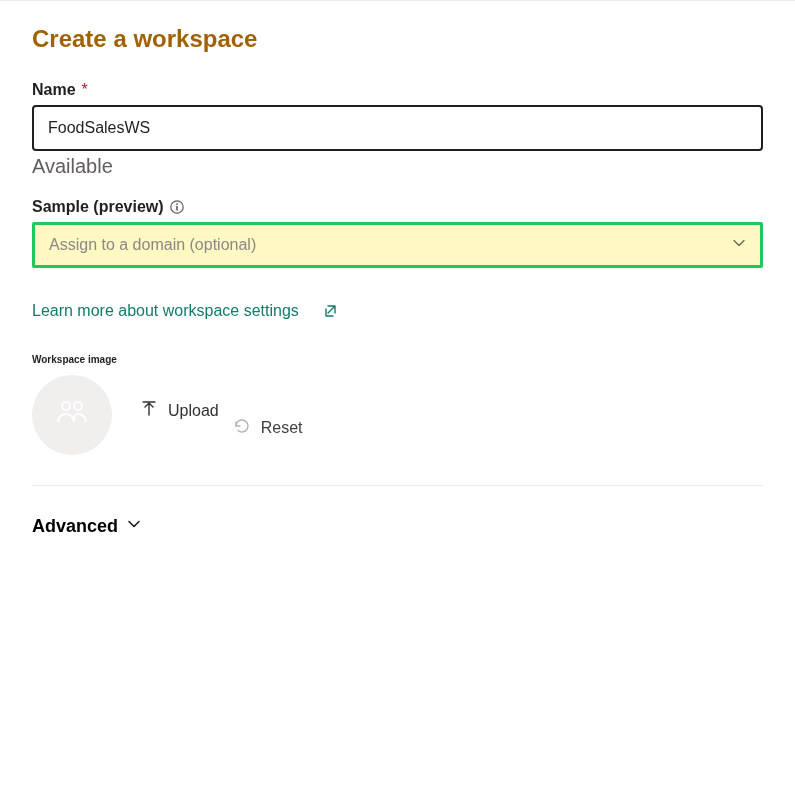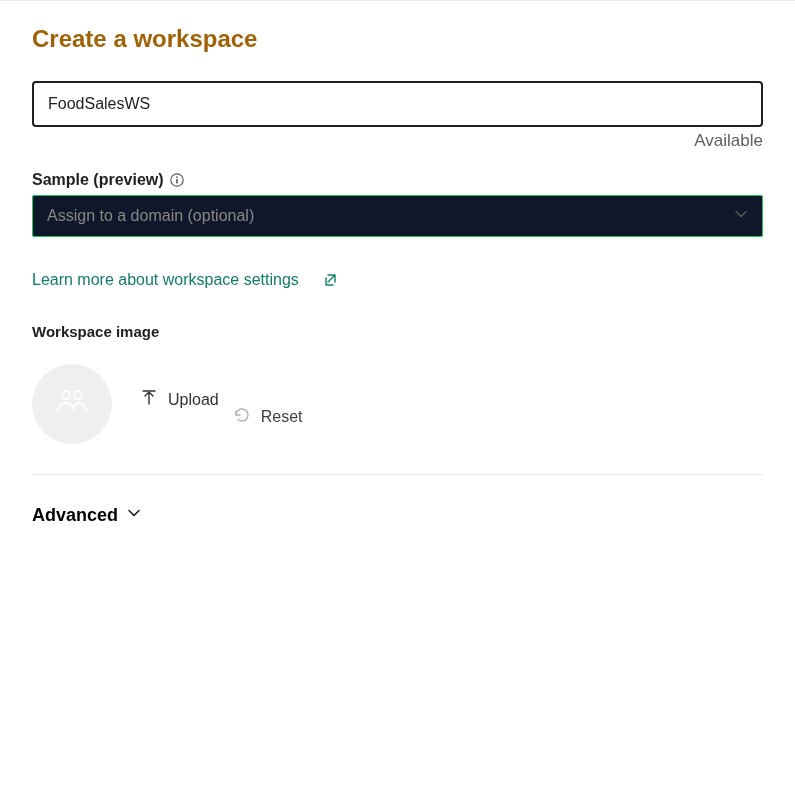--- a/index.html
+++ b/index.html
@@ -45,45 +45,44 @@
       width: 100%;
       padding: 12px 14px;
       font-size: 16px;
       border: 2px solid #201f1e;
       border-radius: 4px;
       font-family: inherit;
       color: #201f1e;
       outline: none;
     }
     .availability-text {
-      font-size: 17px;
+      font-size: 20px;
       color: #605e5c;
       margin-top: 4px;
-      text-align: right;
     }
     .textarea-input {
       width: 100%;
       padding: 14px;
       font-size: 16px;
       border: 1px solid #d2d0ce;
       border-radius: 4px;
       font-family: inherit;
       color: #201f1e;
       resize: none;
       height: 92px;
     }
     .dropdown {
       width: 100%;
       padding: 11px 14px;
       font-size: 16px;
-      border: 1px solid #22c55e;
+      border: 3px solid #22c55e;
       border-radius: 2px;
       font-family: inherit;
       color: #8a8886;
-      background: #0f172a;
+      background: #fef9c3;
       display: flex;
       justify-content: space-between;
       align-items: center;
       cursor: pointer;
     }
     .dropdown-chevron {
       color: #605e5c;
     }
     .info-icon {
       display: inline-flex;
@@ -101,24 +100,24 @@
       margin-bottom: 26px;
       cursor: pointer;
     }
     .external-icon {
       display: inline-flex;
     }
     .workspace-image-section {
       margin-top: 8px;
     }
     .workspace-image-label {
-      font-size: 15px;
-      font-weight: 600;
-      color: #201f1e;
-      margin-bottom: 24px;
+      font-size: 10px;
+      font-weight: 600;
+      color: #201f1e;
+      margin-bottom: 10px;
     }
     .image-row {
       display: flex;
       align-items: flex-start;
       gap: 28px;
     }
     .image-placeholder {
       width: 80px;
       height: 80px;
       border-radius: 50%;
@@ -171,20 +170,24 @@
       padding: 0;
     }
   </style>
 </head>
 <body>
 
 <div class="container">
   <h1 class="page-title">Create a workspace</h1>
 
   <div class="field-group">
+    <div class="field-label">
+      <span>Name</span>
+      <span class="required-asterisk">*</span>
+    </div>
     <input type="text" class="text-input" value="FoodSalesWS" style="">
     <div class="availability-text">Available</div>
   </div>
 
 
   <div class="field-group">
     <div class="field-label">
       <span>Sample (preview)</span>
       <span class="info-icon">
         <svg width="14" height="14" viewBox="0 0 14 14" fill="none">

